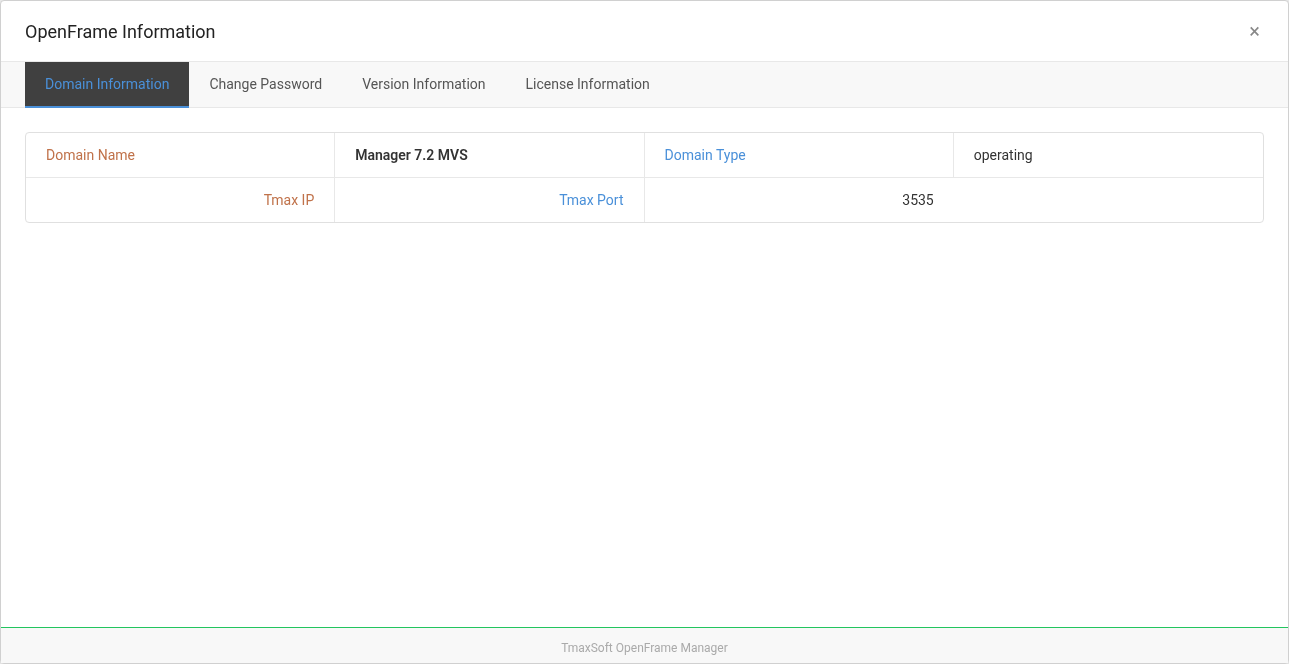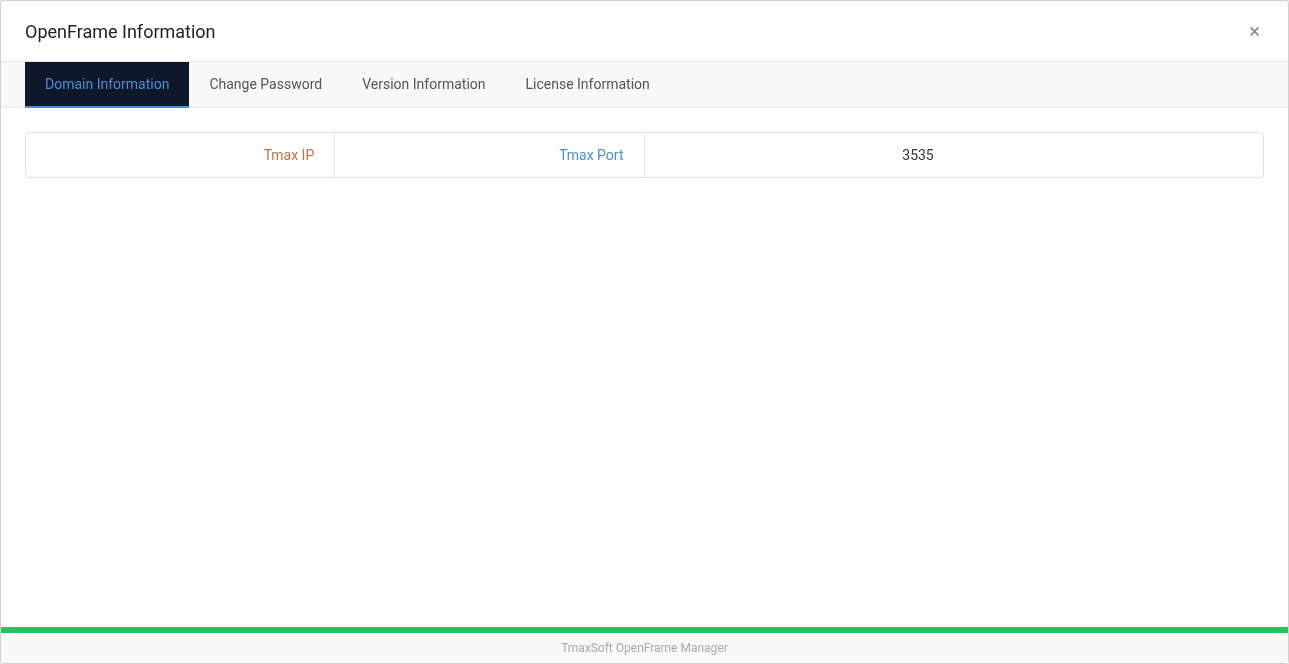--- a/index.html
+++ b/index.html
@@ -76,21 +76,21 @@
       background: none;
       border-top: none;
       border-left: none;
       border-right: none;
       text-decoration: none;
     }
 
     .tab.active {
       color: #4a90d9;
       border-bottom: 2px solid #4a90d9;
-      background: #0f172a;
+      background: #404040;
     }
 
     .dialog-content {
       flex: 1;
       padding: 24px;
       overflow-y: auto;
     }
 
     .info-table {
       border: 1px solid #e0e0e0;
@@ -131,26 +131,26 @@
     .cell-value {
       color: #333333;
     }
 
     .cell-value-bold {
       color: #333333;
       font-weight: 600;
     }
 
     .dialog-footer {
-      border-top: 6px solid #22c55e;
+      border-top: 1px solid #22c55e;
       padding: 8px 24px;
       background: #f8f8f8;
       flex-shrink: 0;
       display: flex;
-      align-items: flex-start;
+      align-items: flex-end;
       justify-content: center;
       min-height: 36px;
     }
 
     .footer-text {
       font-size: 12px;
       color: #aaa;
     }
   </style>
 </head>
@@ -166,20 +166,26 @@
   <div class="tabs-bar">
     <button class="tab active">Domain Information</button>
     <button class="tab">Change Password</button>
     <button class="tab">Version Information</button>
     <button class="tab">License Information</button>
   </div>
 
   <div class="dialog-content">
     <div class="info-table">
 
+      <div class="info-row">
+        <div class="info-cell cell-label">Domain Name</div>
+        <div class="info-cell cell-value-bold">Manager 7.2 MVS</div>
+        <div class="info-cell cell-label-blue">Domain Type</div>
+        <div class="info-cell cell-value">operating</div>
+      </div>
 
       <div class="info-row">
         <div class="info-cell cell-label">Tmax IP</div>
         <div class="info-cell cell-label-blue">Tmax Port</div>
         <div class="info-cell cell-value">3535</div>
       </div>
 
     </div>
   </div>
 

